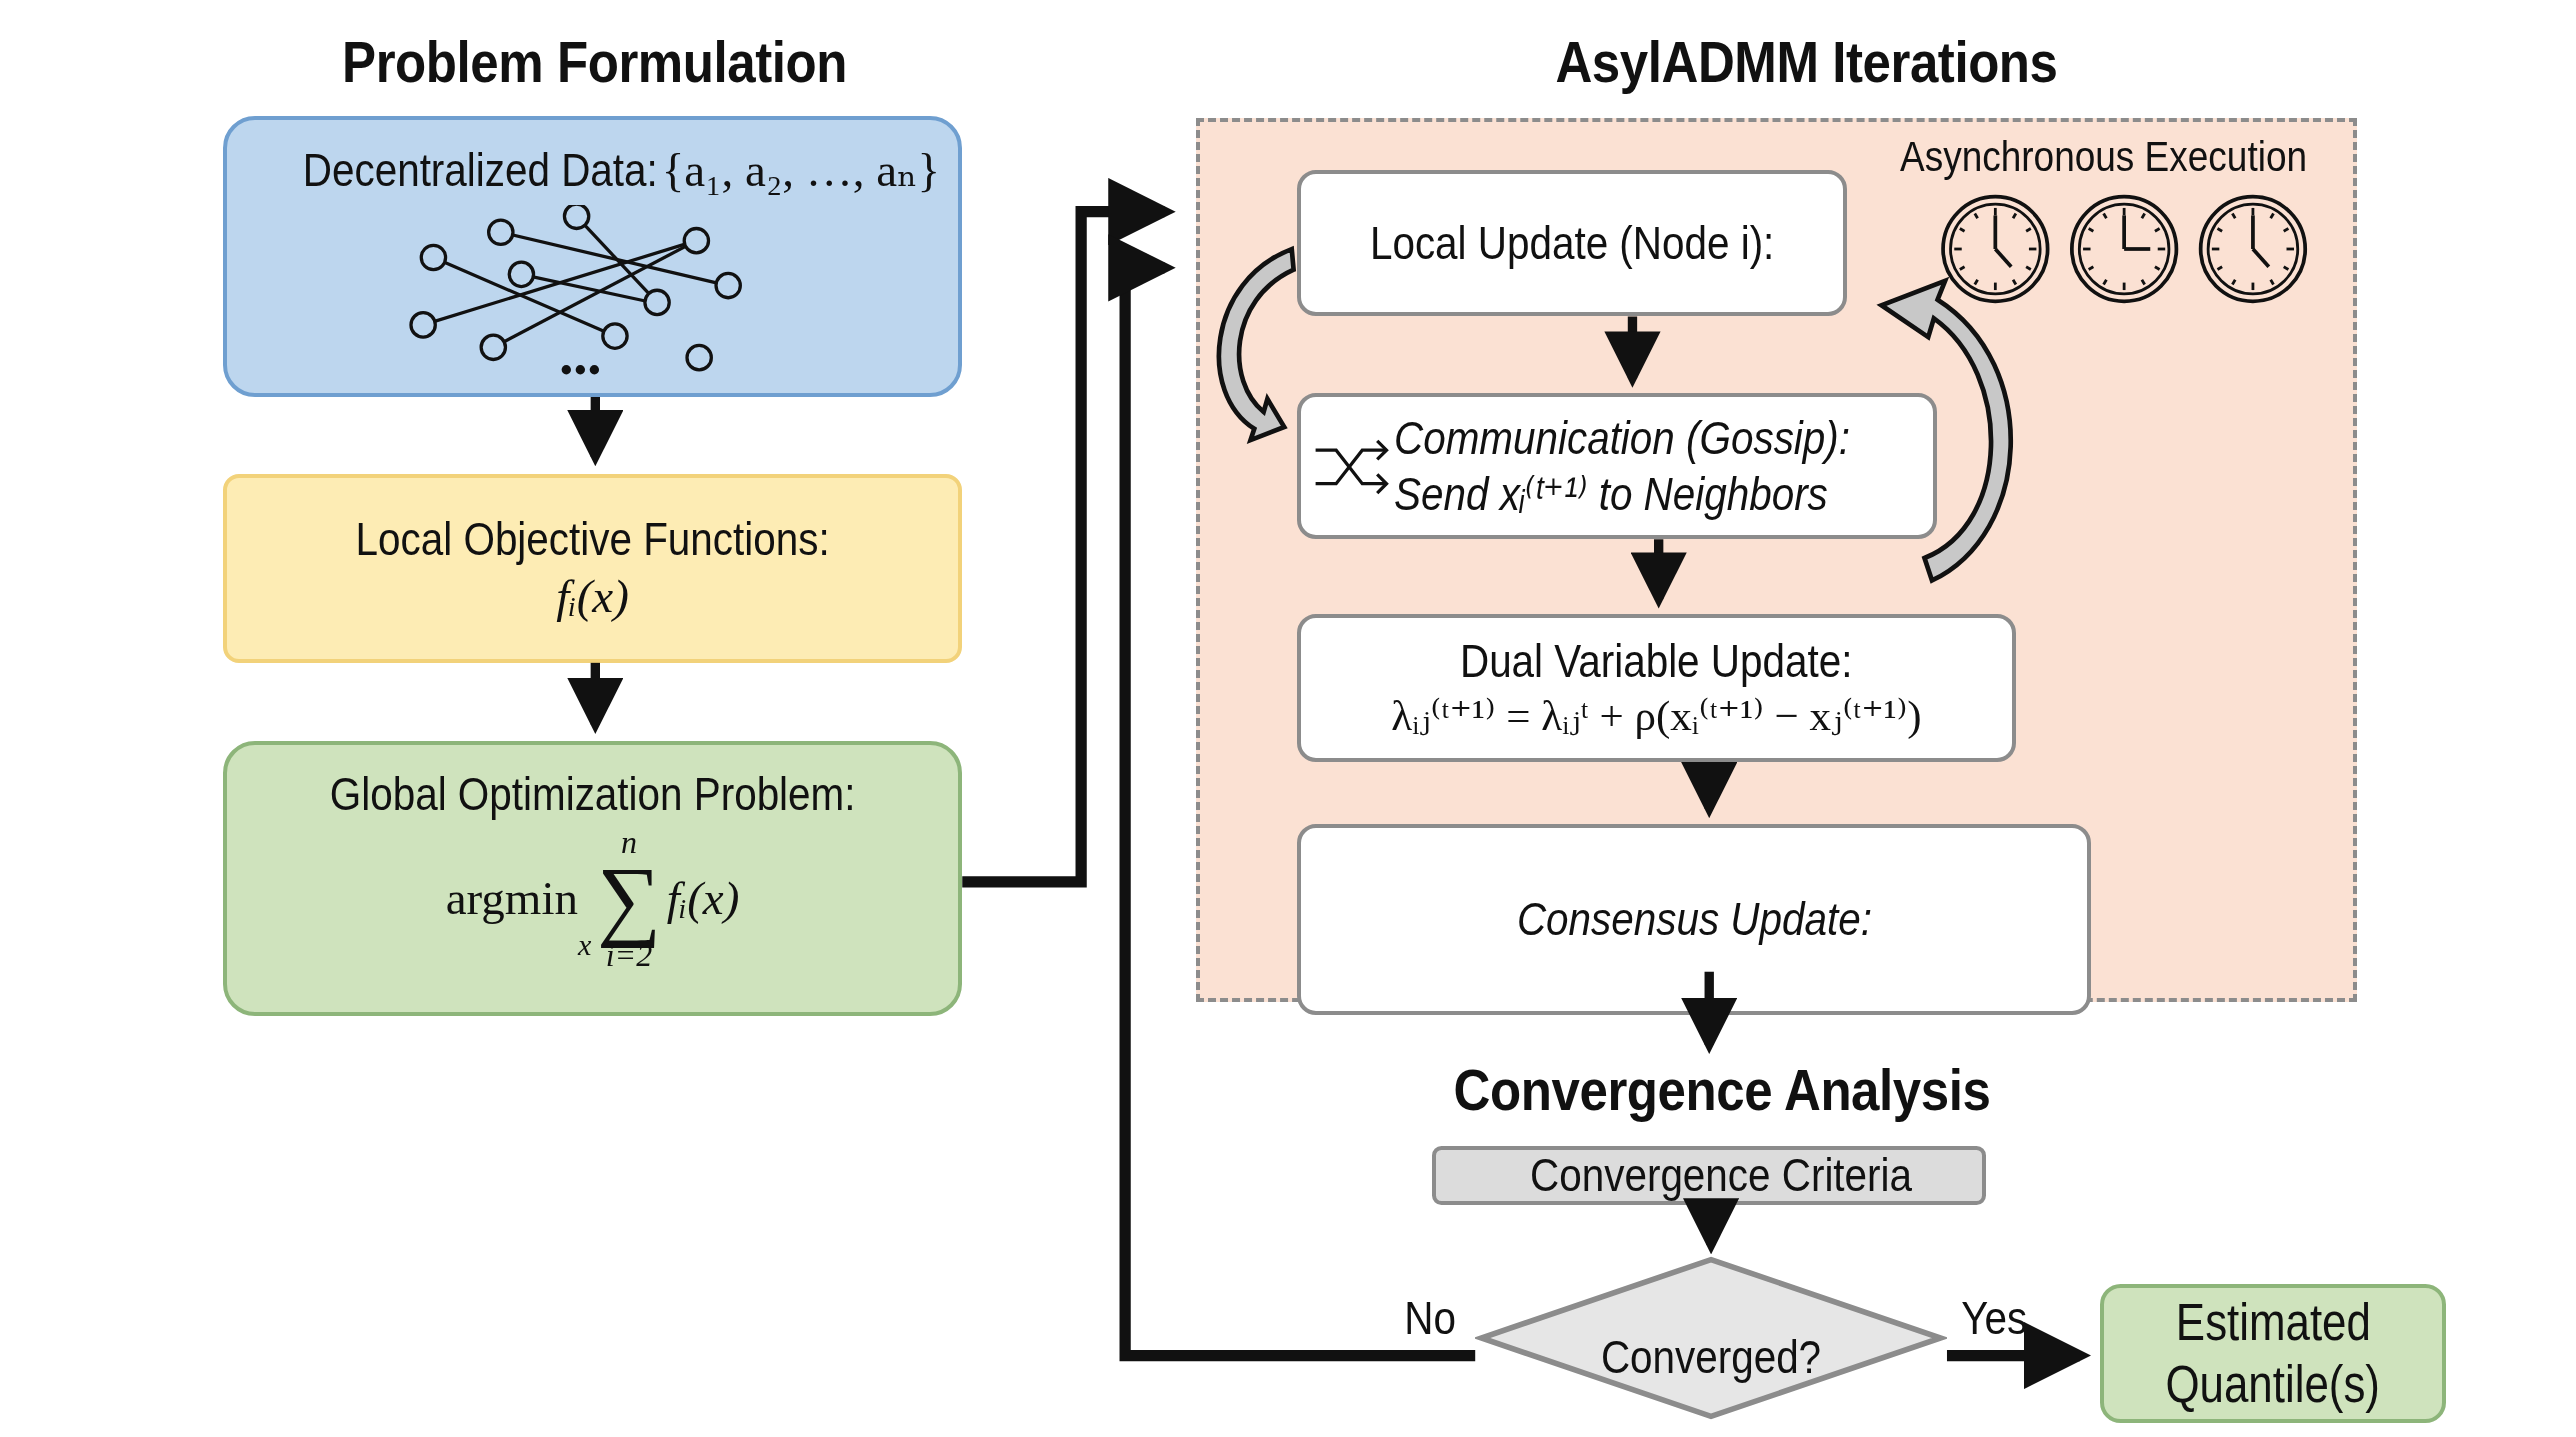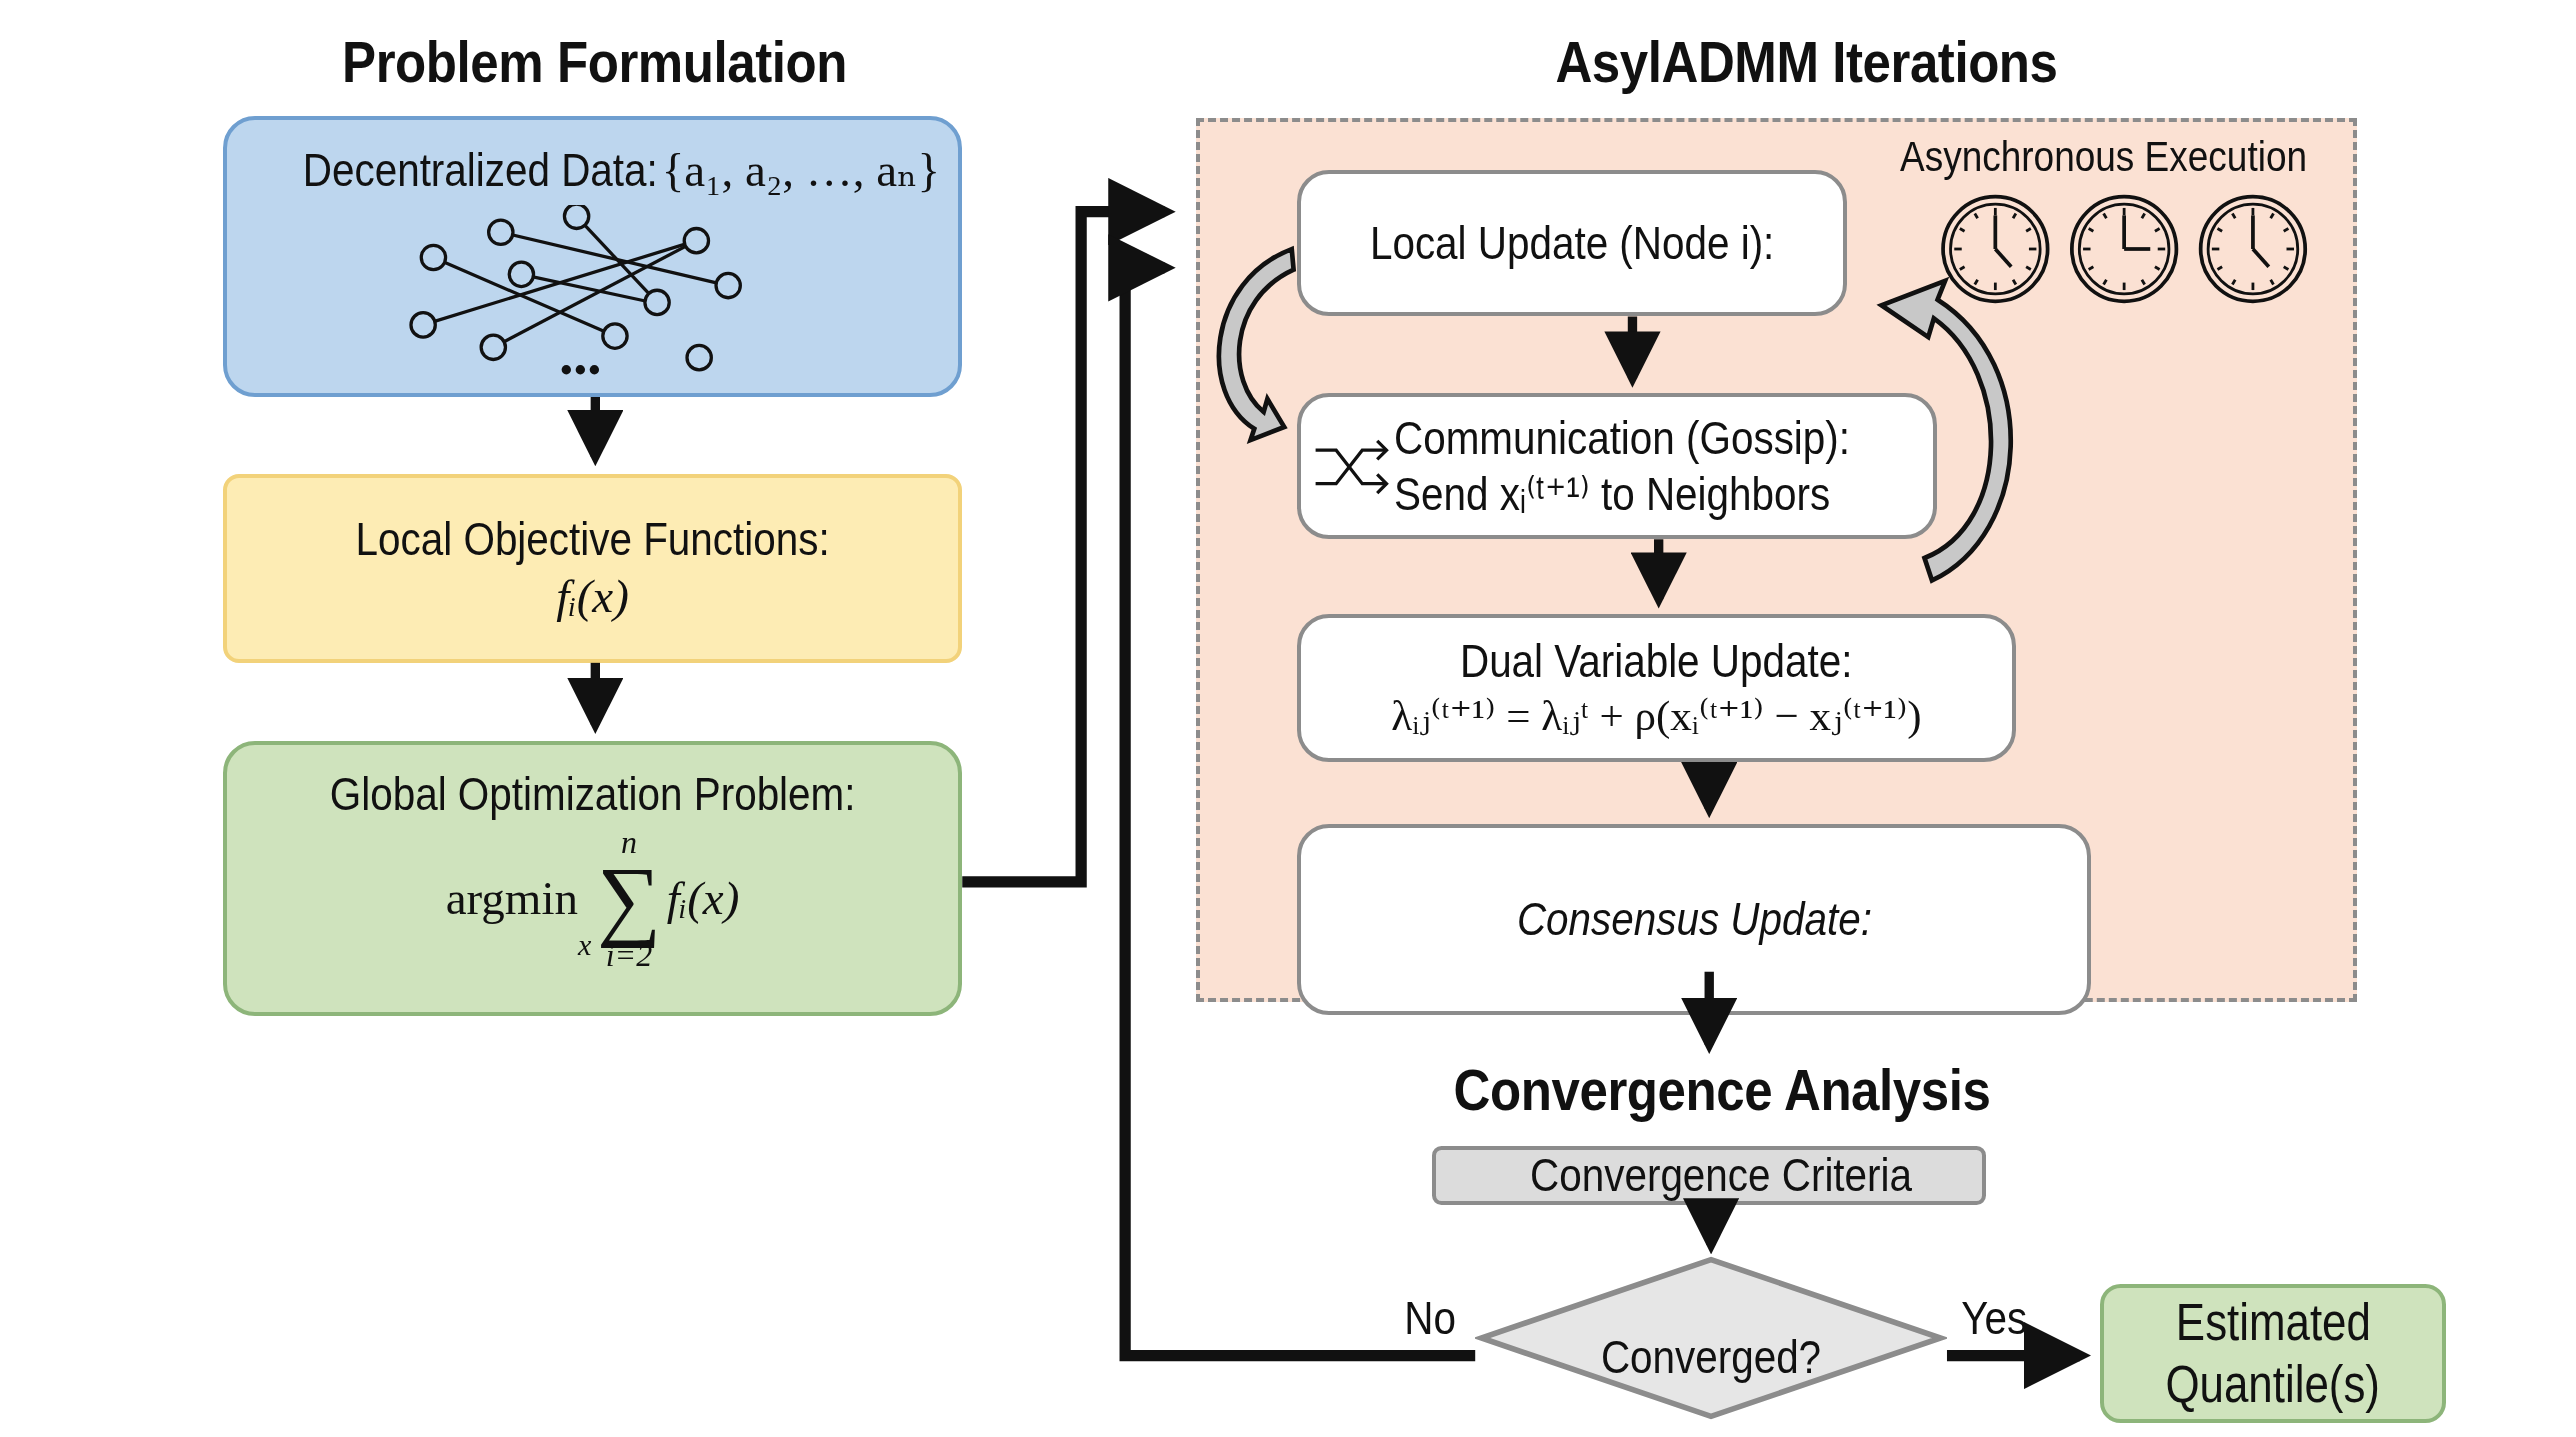--- a/index.html
+++ b/index.html
@@ -8,21 +8,21 @@
   .abs { position: absolute; }
   .title { font-weight: bold; font-size: 58px; text-align: center; transform: scaleX(0.88); transform-origin: center; letter-spacing: -0.5px; }
   .box { position: absolute; box-sizing: border-box; border-radius: 32px; display: flex; flex-direction: column;
          align-items: center; justify-content: center; text-align: center; }
   .lbl { font-size: 47px; line-height: 1.2; transform: scaleX(0.86); white-space: nowrap; }
   .math { font-family: "Liberation Serif", "DejaVu Serif", serif; font-size: 47px; white-space: nowrap; line-height: 1.25; }
   .math sub, .math sup { font-size: 30px; font-style: italic; }
   .blue { background: #bdd6ee; border: 4.7px solid #6f9fd0; }
   .yellow { background: #fdecb4; border: 4.7px solid #f2d27a; }
   .green { background: #cfe3bd; border: 4.7px solid #8db57a; }
-  .white { background: #ffffff; border: 4.7px solid #8c8c8c; border-radius: 32px; }
+  .white { background: #ffffff; border: 4.7px solid #8c8c8c; border-radius: 19px; }
   .grey { background: #dcdcdc; border: 4.7px solid #8c8c8c; border-radius: 9.4px; }
   .region { position: absolute; left: 1196px; top: 118px; width: 1161px; height: 884px; box-sizing: border-box;
             background: #fbe1d3; border: 4.7px dashed #8c8c8c; }
   svg.overlay { position: absolute; left: 0; top: 0; pointer-events: none; }
   .sumblock { display: inline-flex; flex-direction: column; align-items: center; vertical-align: middle; margin: 0 5.6px; }
   .sumblock .lim { font-size: 32px; font-style: italic; line-height: 1; }
   .sumblock .sig { font-size: 90px; line-height: 0.9; }
 </style>
 </head>
 <body>
@@ -123,21 +123,21 @@
     <use href="#clockface"></use>
     <line x1="0" y1="0" x2="0" y2="-36" stroke="#111" stroke-width="4"></line>
     <line x1="0" y1="0" x2="17" y2="19" stroke="#111" stroke-width="4"></line>
   </g>
 </svg>
 
 <div class="box white" style="left:1297px; top:170px; width:550px; height:146px;">
   <span class="lbl">Local Update (Node i):</span>
 </div>
 
-<div class="box white" style="left:1297px; top:393px; width:640px; height:146px;">
+<div class="box white" style="left:1297px; top:393px; width:640px; height:146px;font-style:italic;">
   <div style="display:flex; align-items:center;">
     <svg width="84" height="84" viewBox="0 0 90 90">
       <g stroke="#111" stroke-width="3.5" fill="none">
         <path d="M6 28 H28 L56 64 H82"></path>
         <path d="M6 64 H28 L56 28 H82"></path>
         <path d="M72 18 L82 28 L72 38"></path>
         <path d="M72 54 L82 64 L72 74"></path>
       </g>
     </svg>
     <div style="display:flex; flex-direction:column; align-items:flex-start;">

